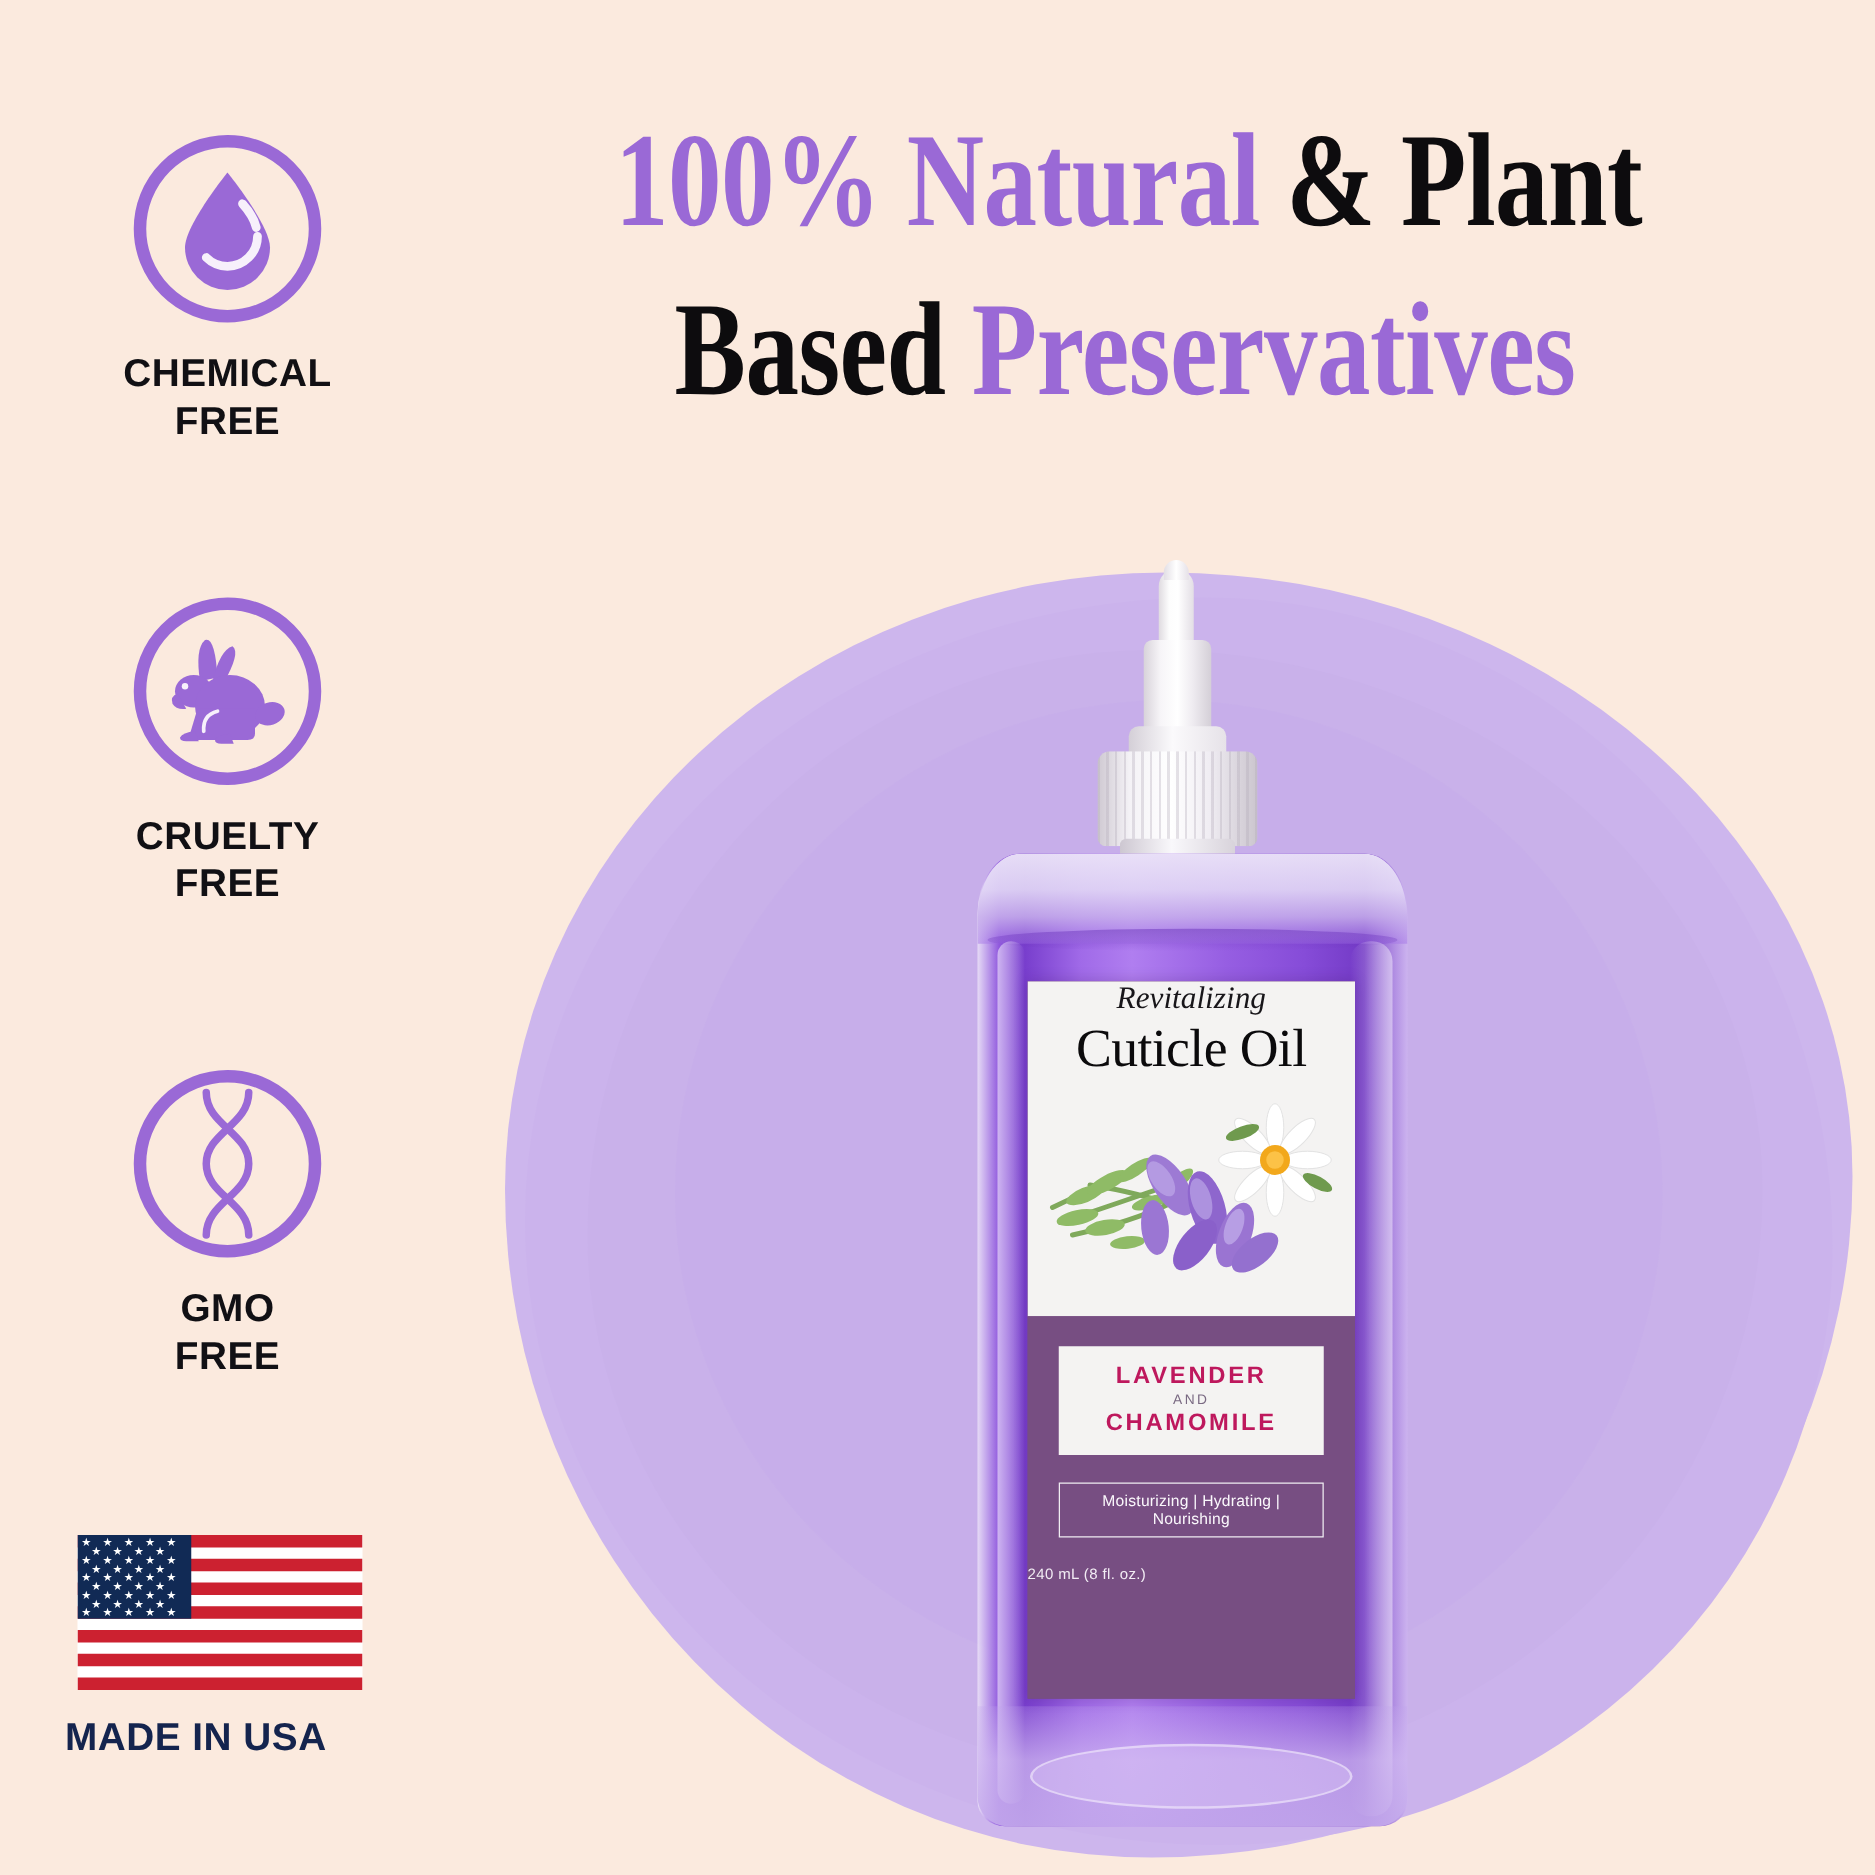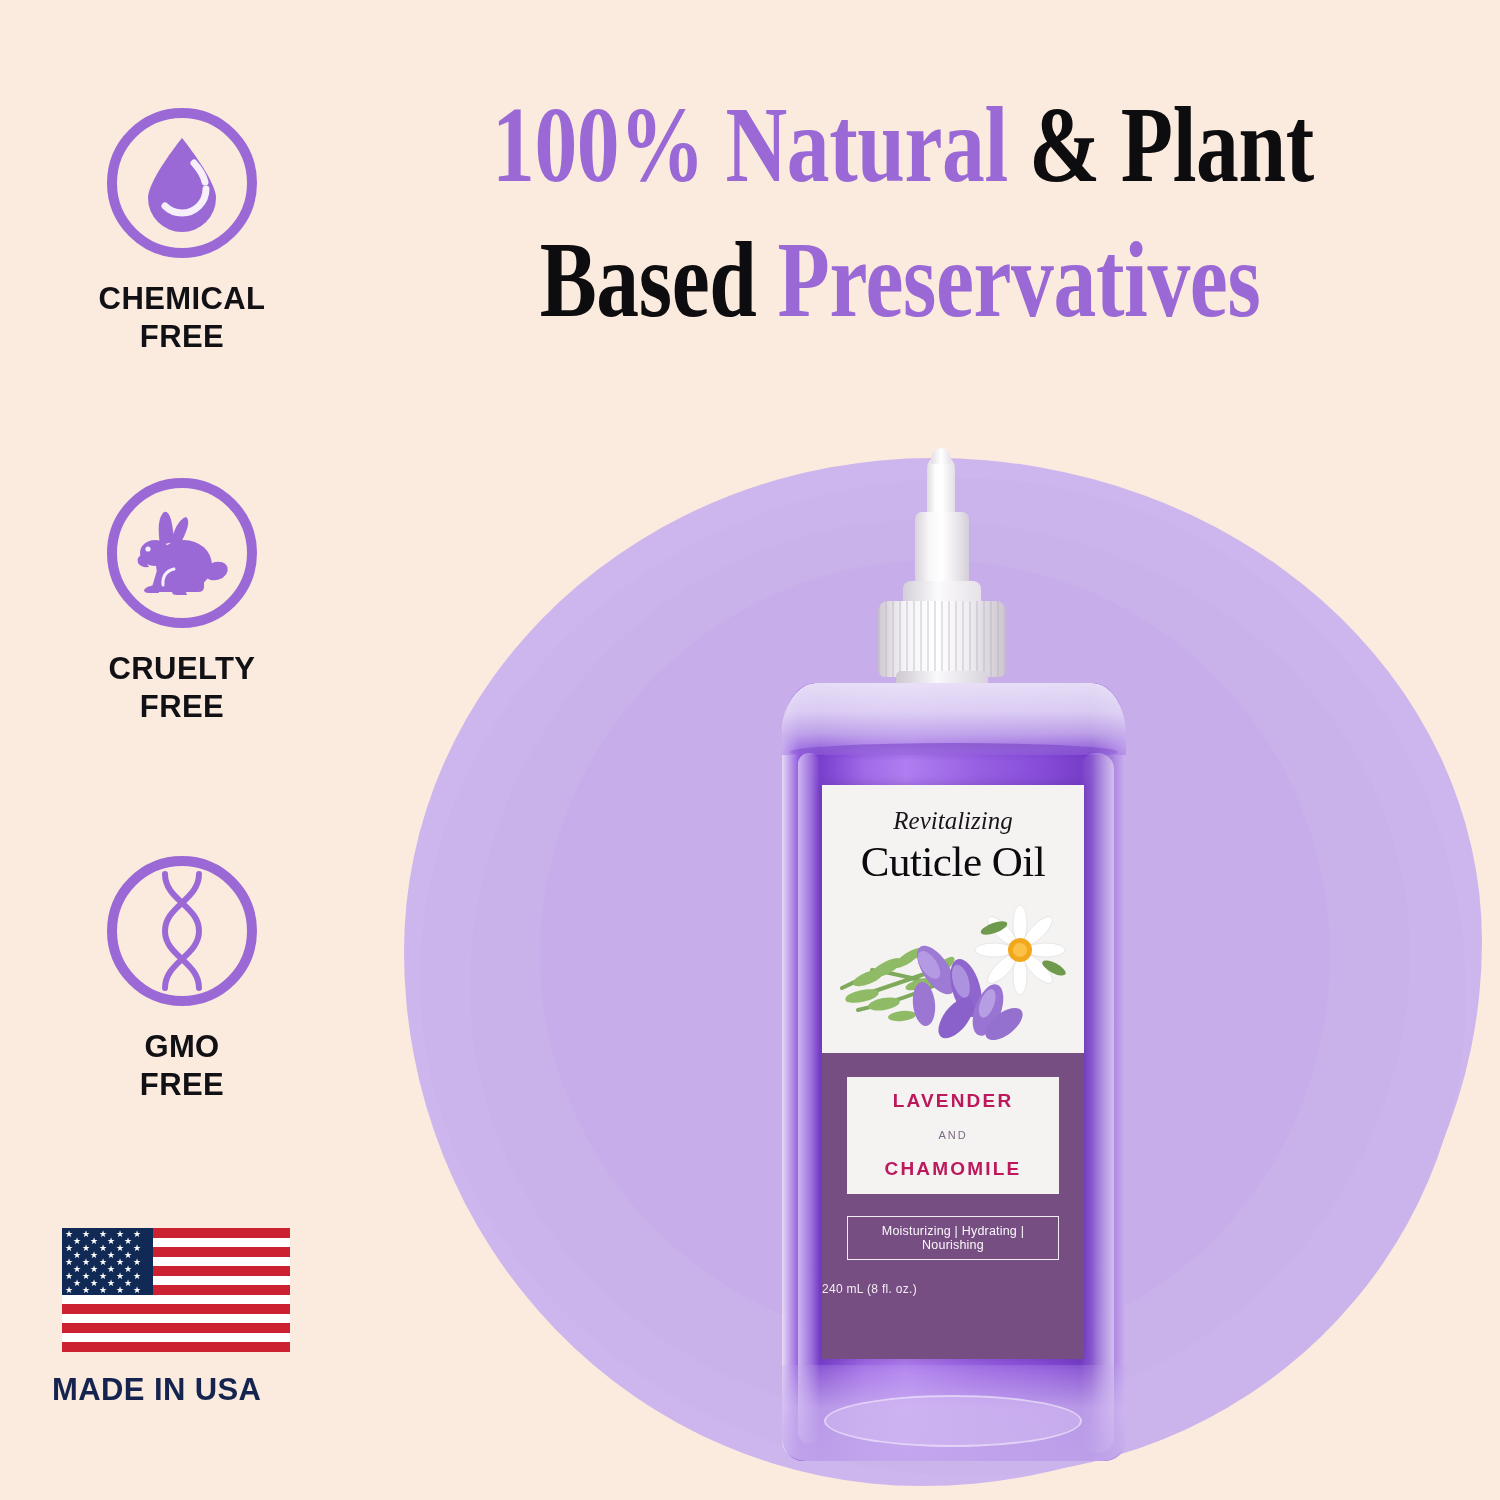--- a/index.html
+++ b/index.html
@@ -252,21 +252,20 @@
     content:""; position:absolute; top:7px; width:22px; height:1px;
     background:rgba(255,255,255,.6);
   }
   .logo-tag::before { left:36px; }
   .logo-tag::after  { right:36px; }
 
   .label-white {
     background:#f4f3f2;
     flex:0 0 268px;
     display:flex; flex-direction:column; align-items:center;
-    padding-top:22px;
   }
   .lw-script {
     font-family:"Liberation Serif", serif;
     font-style:italic; font-size:25px; color:#18161a;
   }
   .lw-title {
     font-family:"Liberation Serif", serif;
     font-size:43px; color:#0b0a0c; margin-top:2px; letter-spacing:-0.5px;
   }
   .botanical { position:relative; width:250px; height:150px; margin-top:6px; }
@@ -274,21 +273,21 @@
   .label-bottom { flex:1; background:#774e82; position:relative; padding-top:24px; }
   .variant-box {
     width:212px; margin:0 auto;
     background:#f4f3f2;
     padding:13px 6px 14px;
     text-align:center;
   }
   .variant-1, .variant-2 {
     font-size:19px; font-weight:700; letter-spacing:2.2px; color:#be185d;
   }
-  .variant-and { font-size:11px; letter-spacing:2px; color:#7a6a83; margin:17px 0; }
+  .variant-and { font-size:11px; letter-spacing:2px; color:#7a6a83; margin:2px 0; }
   .benefits-box {
     width:212px; margin:22px auto 0;
     border:1.5px solid #f0edf2;
     padding:7px 19px;
     text-align:center;
   }
   .benefits-text {
     font-size:12.5px; color:#fbf8fc; letter-spacing:0.2px;
   }
   .volume-text {

